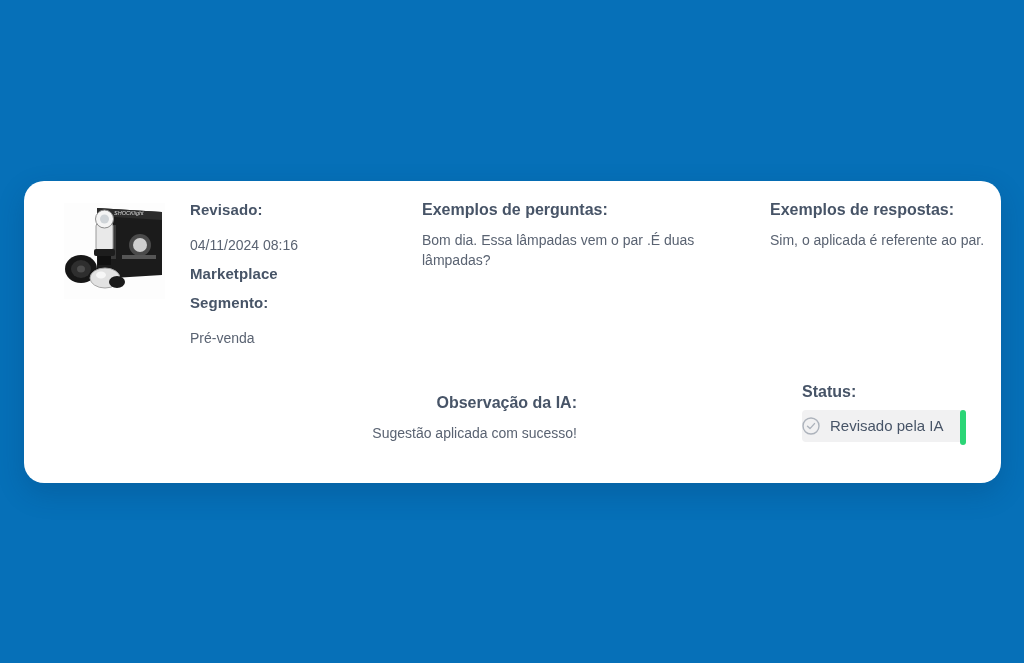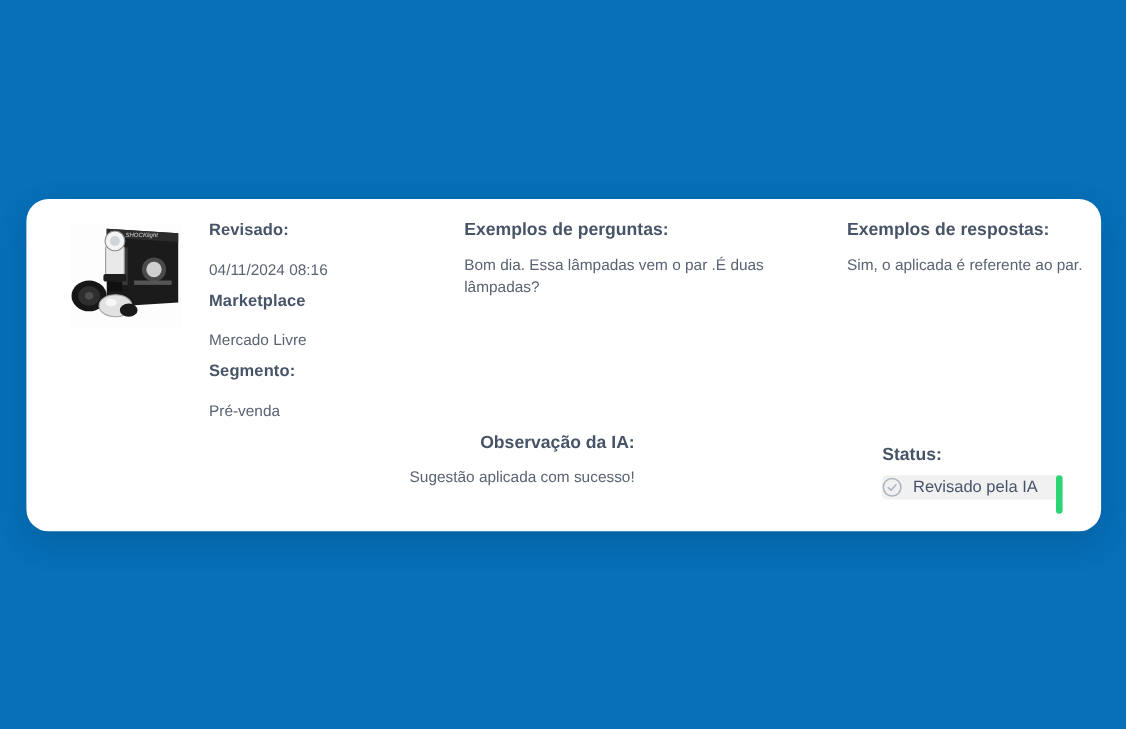--- a/index.html
+++ b/index.html
@@ -66,25 +66,25 @@
   }
   .section-body {
     margin-top: 11px;
     color: #5A6372;
     font-size: 14px;
     line-height: 20px;
   }
   
   .observation { position: absolute; left: 33px; top: 213px; width: 520px; text-align: right; }
   .observation .section-body { }
-  .status-block { position: absolute; left: 778px; top: 224px; width: 170px; }
+  .status-block { position: absolute; left: 778px; top: 202px; width: 170px; }
   .status-badge {
     position: relative;
     margin-top: 9px;
-    width: 164px; height: 22px;
+    width: 164px; height: 32px;
     background: #F1F1F2;
     border-radius: 4px;
     display: flex; align-items: center;
     cursor: pointer;
   }
   .status-badge .check-icon { width: 18px; height: 18px; flex: 0 0 auto; }
   .status-badge-text {
     margin-left: 10px;
     color: #475467;
     font-size: 15px;
@@ -134,21 +134,20 @@
   <div class="info-col">
     <div class="info-group">
       <div class="field-label">Revisado:</div>
       <div class="field-value"></div>
     </div>
     <div class="info-group">
       <div class="field-value">04/11/2024 08:16</div>
     </div>
     <div class="info-group">
       <div class="field-label">Marketplace</div>
-      <div class="field-value">Mercado Livre</div>
     </div>
     <div class="info-group">
       <div class="field-label">Segmento:</div>
       <div class="field-value">Pré-venda</div>
     </div>
   </div>
 
   <div class="questions-col">
     <div class="section-title">Exemplos de perguntas:</div>
     <div class="section-body">Bom dia. Essa lâmpadas vem o par .É duas lâmpadas?</div>

